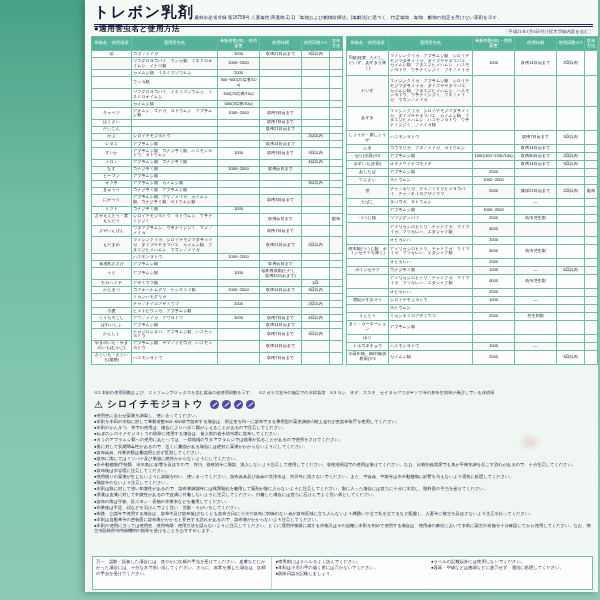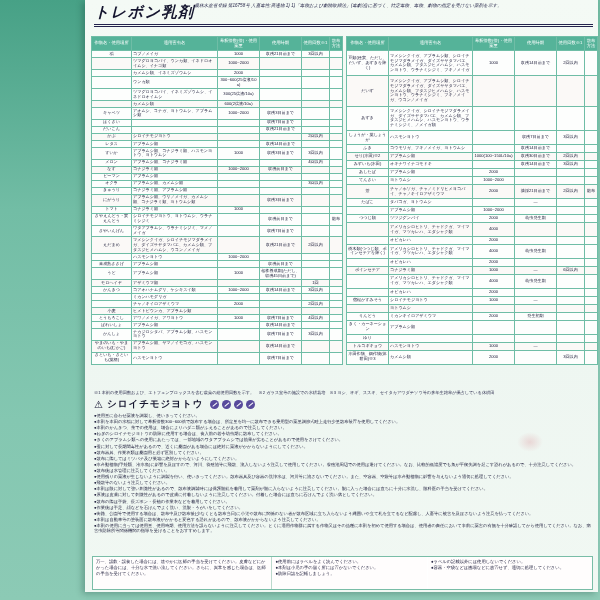--- a/index.html
+++ b/index.html
@@ -8,21 +8,21 @@
     background:linear-gradient(160deg,#3f987e 0%,#6fbaa1 22%,#85c7b1 55%,#8fcbb7 100%);
     font-family:"Liberation Sans",sans-serif;
   }
   .bg-left{position:absolute;left:0;top:0;width:86px;height:600px;
     background:linear-gradient(180deg,#47a186 0%,#72bda5 35%,#84c7b1 70%,#8ccab5 100%);}
   .sheet{position:absolute;left:85px;top:0;width:513px;height:592px;
     background:linear-gradient(180deg,#f4faf5 0%,#eef6f1 60%,#f1f8f3 100%);
     box-shadow:-3px 2px 6px rgba(0,40,30,.25);overflow:hidden;}
 
   .hdr{position:absolute;left:9px;top:3px;right:5px;}
-  .hdr-row{display:flex;align-items:flex-start;font-style:italic;}
+  .hdr-row{display:flex;align-items:flex-end;}
   .title{font-size:15px;font-weight:bold;color:#15152f;letter-spacing:1.5px;white-space:nowrap;}
   .regline{font-size:4.6px;color:#27274a;padding-bottom:2px;white-space:nowrap;overflow:hidden;}
   .rule{margin-top:2px;border-top:1.6px solid #23234d;border-bottom:.6px solid #23234d;height:1.4px;}
 
   .secrow{position:absolute;left:9px;top:24px;right:5px;display:flex;justify-content:space-between;align-items:flex-end;}
   .sectitle{font-size:7.6px;font-weight:bold;color:#15152f;letter-spacing:.5px;}
   .secnote{font-size:4.4px;color:#33335a;}
 
   .tables{position:absolute;left:6px;top:36px;display:flex;gap:3px;}
   table{border-collapse:collapse;table-layout:fixed;width:251px;background:#fdfefd;}
@@ -66,20 +66,24 @@
       <span class="title">トレボン乳剤</span>
       <span class="regline">
         <span>農林水産省登録 第16758号</span>
         <span>人畜毒性:普通物 1)</span>
         <span>1)「毒物および劇物取締法」(毒劇法)に基づく、特定毒物、毒物、劇物の指定を受けない薬剤を示す。</span>
       </span>
     </div>
     <div class="rule"></div>
   </div>
 
+  <div class="secrow">
+    <span class="sectitle">●適用害虫名と使用方法</span>
+    <span class="secnote">〔平成21年7月5日付け拡大登録内容を含む〕</span>
+  </div>
 
   <div class="tables">
     <table>
       <colgroup>
           <col style="width:40px">
           <col style="width:86px">
           <col style="width:42px">
           <col style="width:42px">
           <col style="width:28px">
           <col style="width:13px">

